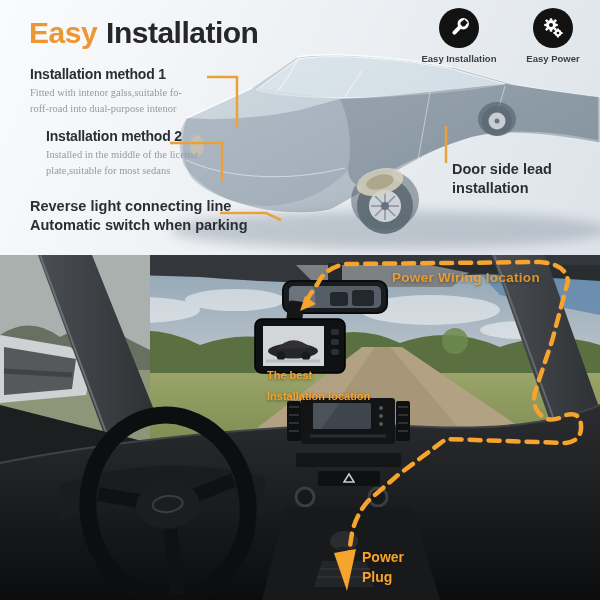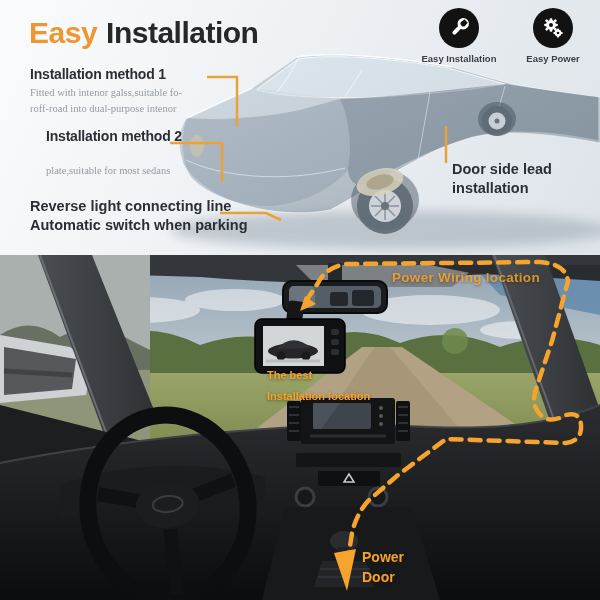--- a/index.html
+++ b/index.html
@@ -146,21 +146,21 @@
       </div>
     </div>
 
     <div class="callout co-m1">
       <h3>Installation method 1</h3>
       <p><span>Fitted with intenor galss,suitable fo-</span><br><span>roff-road into dual-purpose intenor</span></p>
     </div>
 
     <div class="callout co-m2">
       <h3>Installation method 2</h3>
-      <p><br><span>plate,suitable for most sedans</span></p>
+      <p><span>Installed in the middle of the license</span><br><span>plate,suitable for most sedans</span></p>
     </div>
 
     <div class="callout bold2 co-rev">
       <div>Reverse light connecting line</div>
       <div>Automatic switch when parking</div>
     </div>
 
     <div class="callout bold2 co-door">
       <div>Door side lead</div>
       <div>installation</div>
@@ -297,16 +297,16 @@
       </g>
     </svg>
 
     <div class="anno anno-wiring">Power Wiring location</div>
     <div class="anno anno-best">
       <div>The best</div>
       <div>Installation location</div>
     </div>
     <div class="anno anno-plug">
       <div>Power</div>
-      <div>Door</div>
+      <div>Plug</div>
     </div>
   </div>
 </div>
 
 </body></html>

